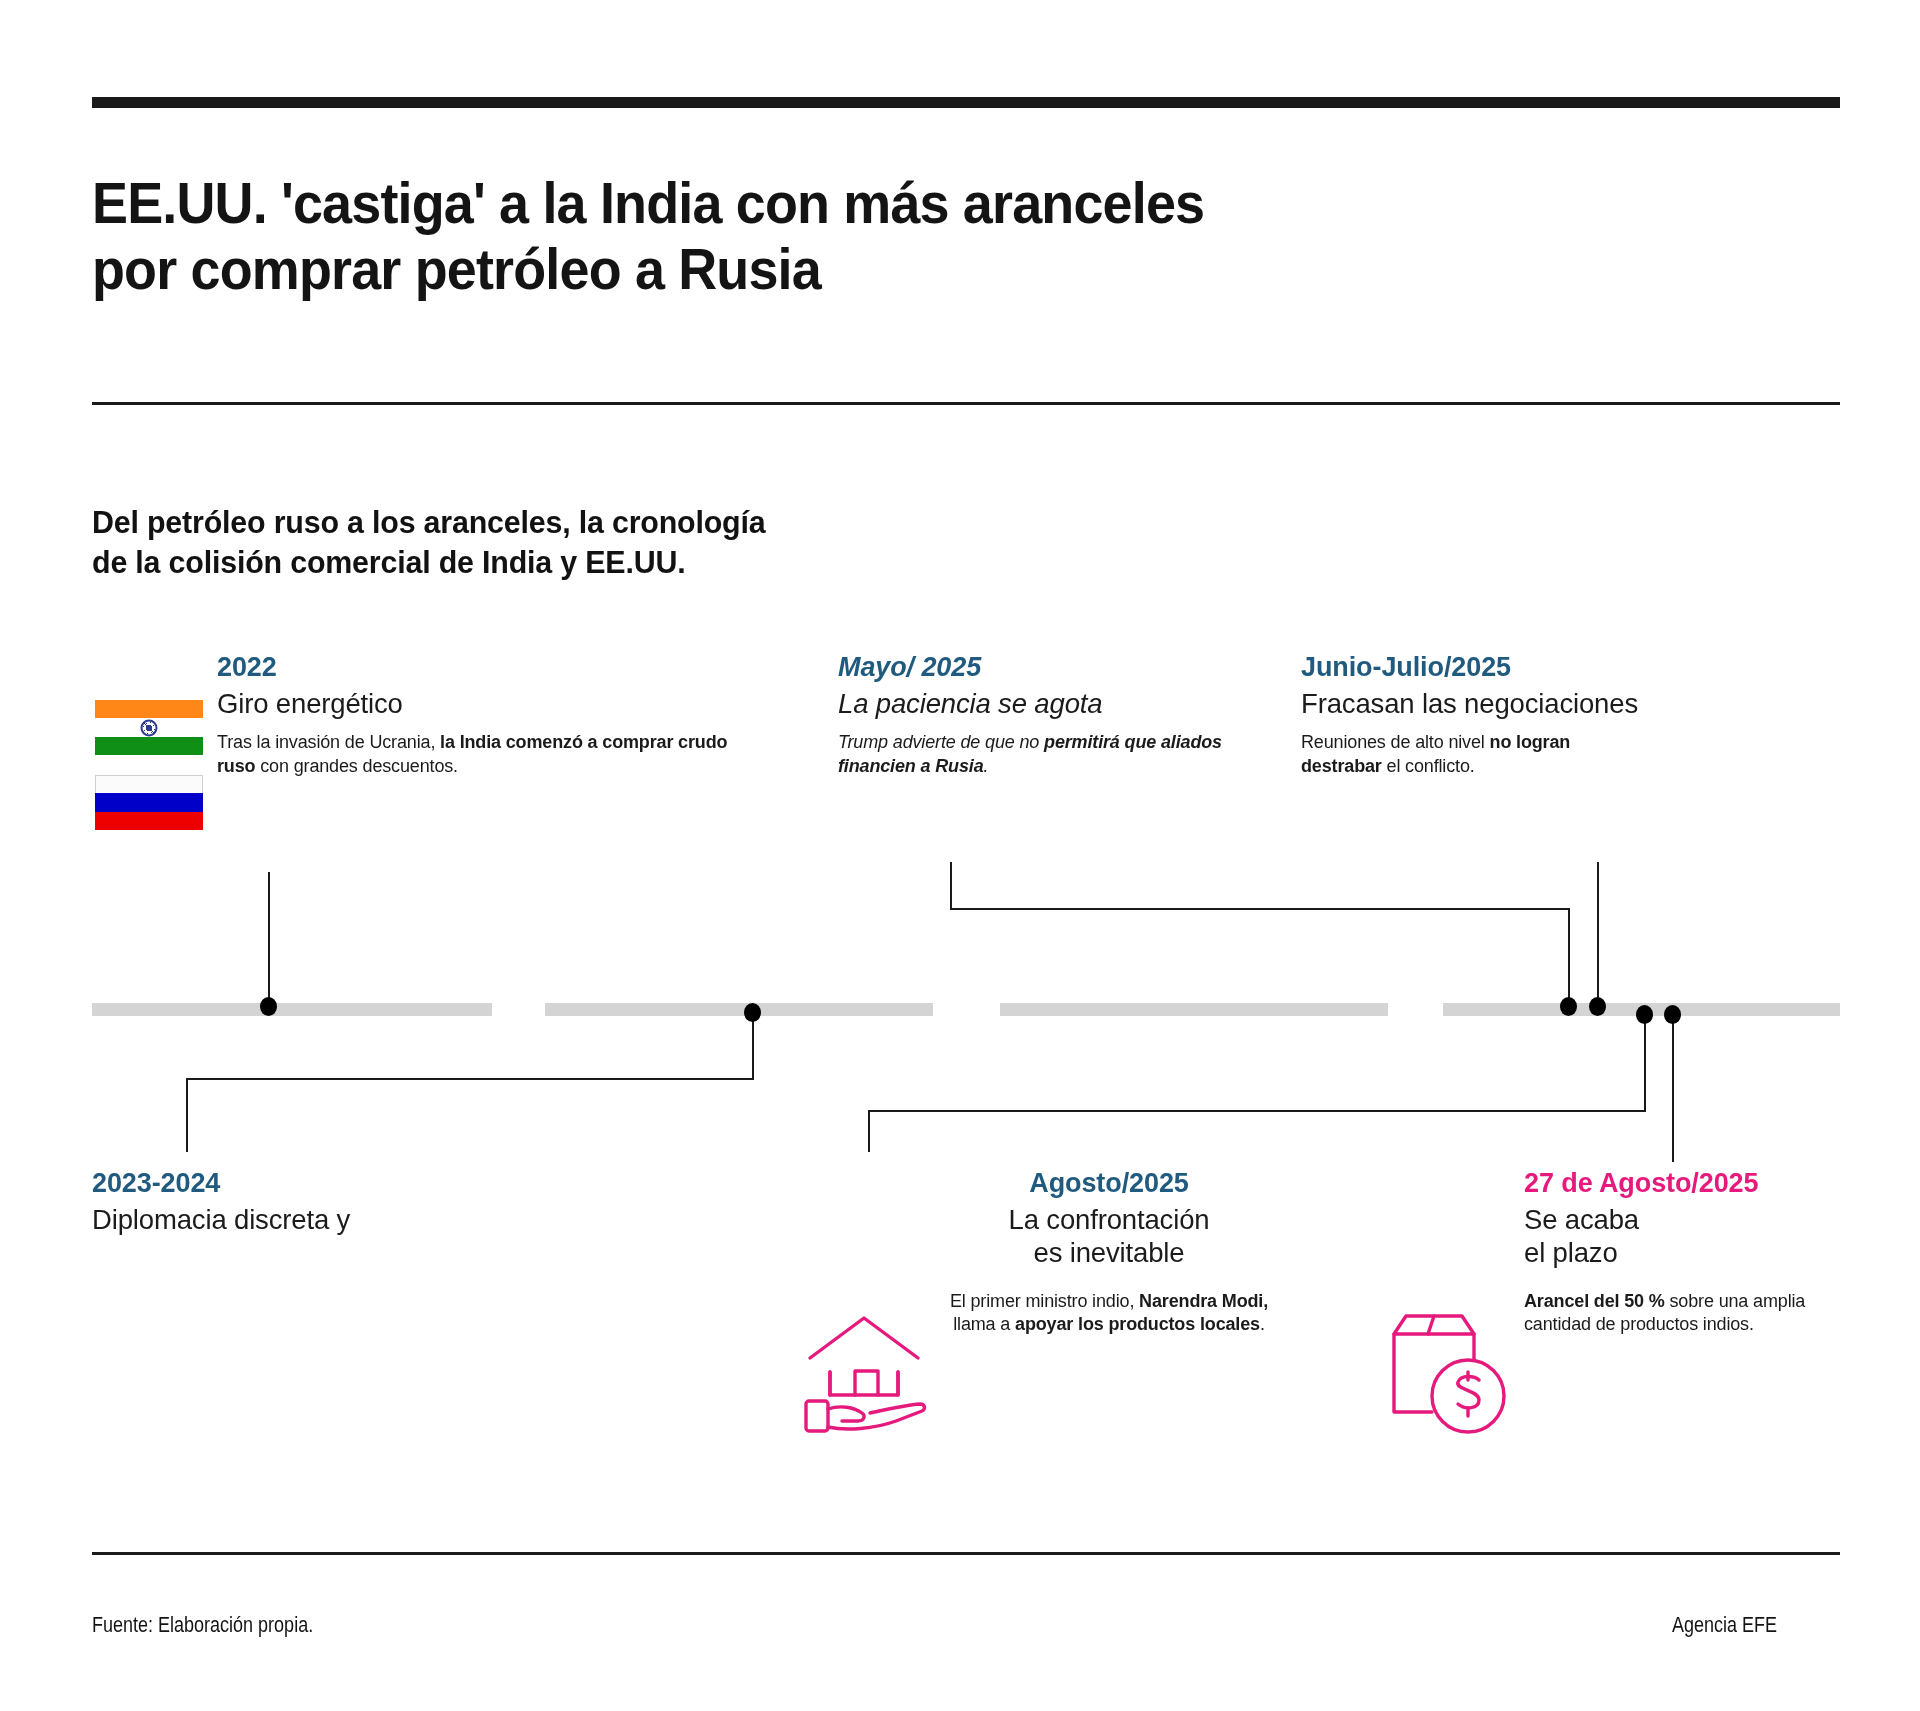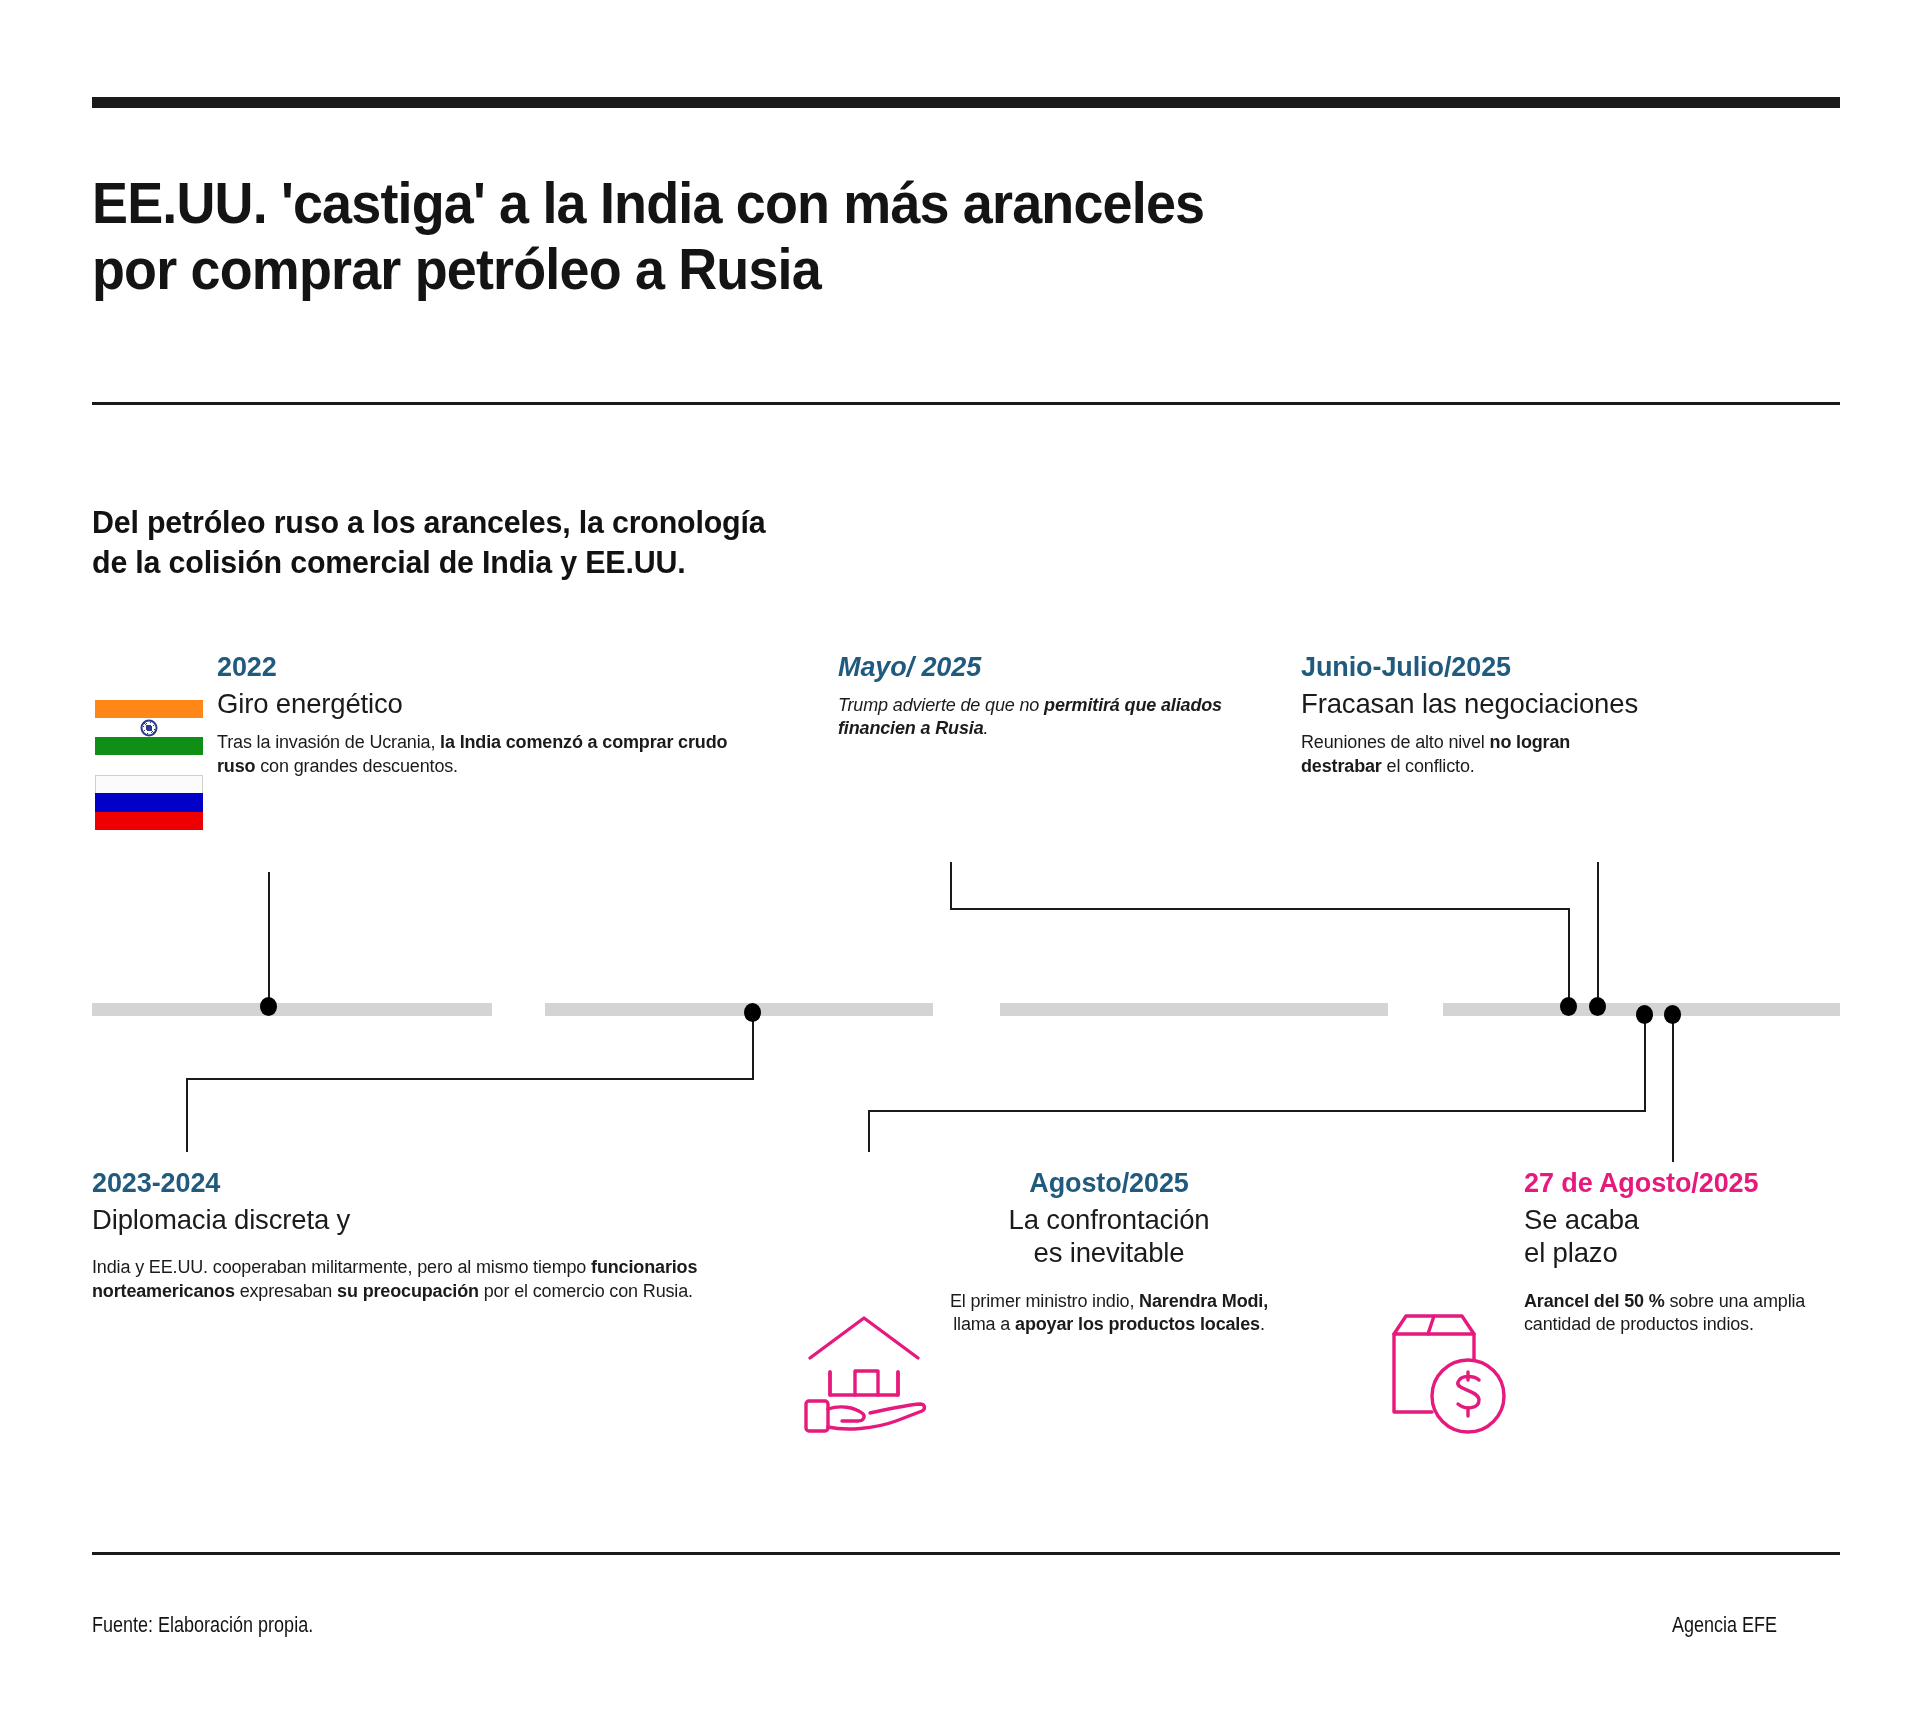--- a/index.html
+++ b/index.html
@@ -154,20 +154,21 @@
   </div>
 
   <div class="entry" style="left:217px; top:652px; width:520px;">
     <div class="date blue">2022</div>
     <div class="headline">Giro energético</div>
     <div class="body">Tras la invasión de Ucrania, <b>la India comenzó a comprar crudo ruso</b> con grandes descuentos.</div>
   </div>
 
   <div class="entry" style="left:838px; top:652px; width:400px;font-style:italic;">
     <div class="date blue">Mayo/ 2025</div>
+    <div class="headline">La paciencia se agota</div>
     <div class="body">Trump advierte de que no <b>permitirá que aliados financien a Rusia</b>.</div>
   </div>
 
   <div class="entry" style="left:1301px; top:652px; width:470px;">
     <div class="date blue">Junio-Julio/2025</div>
     <div class="headline">Fracasan las negociaciones</div>
     <div class="body" style="width:340px;">Reuniones de alto nivel <b>no logran destrabar</b> el conflicto.</div>
   </div>
 
   <div class="axis-seg" style="left:92px;  width:400px;"></div>
@@ -195,21 +196,20 @@
   <div class="conn conn-v" style="left:1644px; top:1014px; height:98px;"></div>
   <div class="conn conn-h" style="left:868px; top:1110px; width:778px;"></div>
   <div class="conn conn-v" style="left:868px; top:1110px; height:42px;"></div>
 
   <div class="dot" style="left:1664px; top:1005px;"></div>
   <div class="conn conn-v" style="left:1672px; top:1014px; height:148px;"></div>
 
   <div class="entry" style="left:92px; top:1168px; width:640px;">
     <div class="date blue">2023-2024</div>
     <div class="headline">Diplomacia discreta y</div>
-    <div class="body" style="margin-top:20px;">India y EE.UU. cooperaban militarmente, pero al mismo tiempo <b>funcionarios norteamericanos</b> expresaban <b>su preocupación</b> por el comercio con Rusia.</div>
   </div>
 
   <div class="entry" style="left:944px; top:1168px; width:330px;text-align:center;">
     <div class="date blue">Agosto/2025</div>
     <div class="headline">La confrontación</div>
     <div class="headline">es inevitable</div>
     <div class="body" style="margin-top:20px;">El primer ministro indio, <b>Narendra Modi,</b> llama a <b>apoyar los productos locales</b>.</div>
   </div>
 
   <div class="entry" style="left:1524px; top:1168px; width:320px;">

